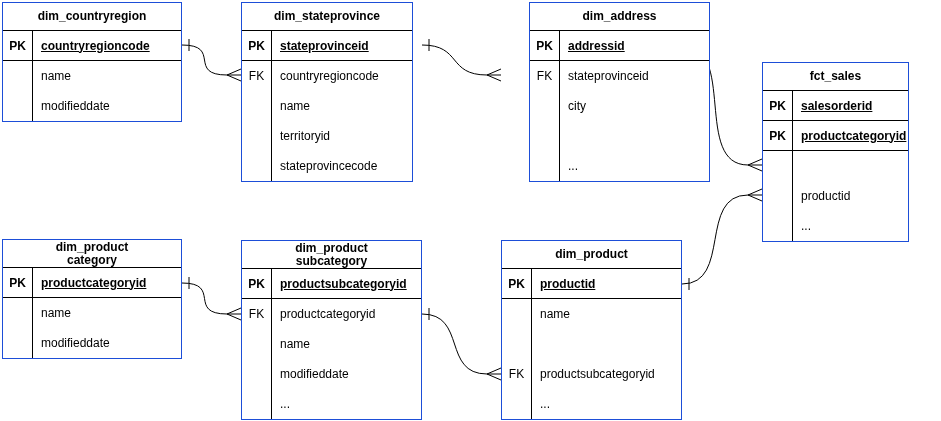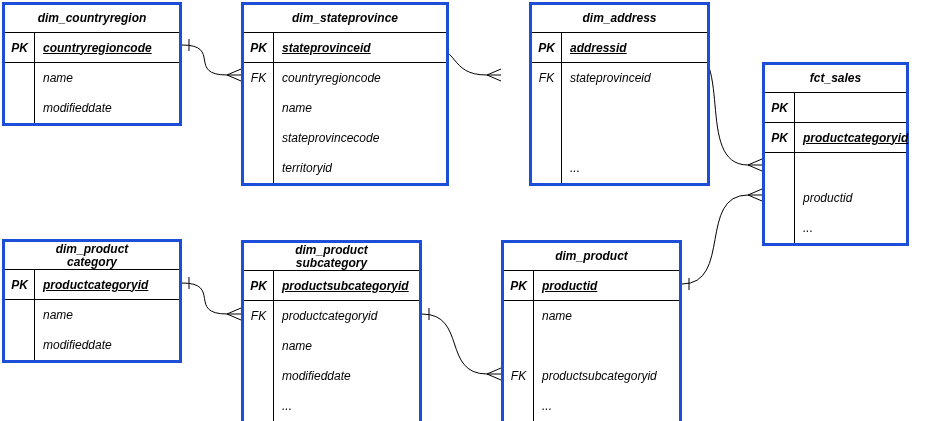--- a/index.html
+++ b/index.html
@@ -4,23 +4,22 @@
 <style>
   html,body{margin:0;padding:0;background:#ffffff;}
   .canvas{
     position:relative;width:941px;height:421px;background:#ffffff;
     font-family:"Liberation Sans","DejaVu Sans",sans-serif;
     font-size:12px;color:#000;overflow:hidden;
   }
   svg.connectors{position:absolute;left:0;top:0;}
   .edge{stroke:#000000;stroke-width:1;fill:none;}
   .entity{
-    position:absolute;background:#ffffff;border:3px solid #1d4ed8;
+    position:absolute;background:#ffffff;border:1px solid #1d4ed8;
     box-sizing:border-box;
-    font-style:italic;
   }
   .entity .title{
     height:28px;border-bottom:1px solid #000000;box-sizing:border-box;
     display:flex;flex-direction:column;align-items:center;justify-content:center;
     font-weight:bold;line-height:13px;text-align:center;
   }
   .erow{display:flex;height:30px;box-sizing:border-box;}
   .erow.pk{border-bottom:1px solid #000000;}
   .erow .key{
     width:30px;flex:0 0 30px;border-right:1px solid #000000;box-sizing:border-box;
@@ -88,74 +87,76 @@
       </div>
       <div class="erow">
         <div class="key"></div>
         <div class="field">name</div>
       </div>
       <div class="erow">
         <div class="key"></div>
         <div class="field">modifieddate</div>
       </div>
     </div>
-    <div class="entity" style="left: 241px; top: 2px; width: 208px;">
+    <div class="entity" style="left: 241px; top: 2px; width: 172px;">
       <div class="title">
         <span>dim_stateprovince</span>
       </div>
       <div class="erow pk">
         <div class="key">PK</div>
         <div class="field">stateprovinceid</div>
       </div>
       <div class="erow">
         <div class="key">FK</div>
         <div class="field">countryregioncode</div>
       </div>
       <div class="erow">
         <div class="key"></div>
         <div class="field">name</div>
       </div>
       <div class="erow">
         <div class="key"></div>
+        <div class="field">territoryid</div>
+      </div>
+      <div class="erow">
+        <div class="key"></div>
         <div class="field">stateprovincecode</div>
       </div>
-      <div class="erow">
-        <div class="key"></div>
-        <div class="field">territoryid</div>
-      </div>
     </div>
     <div class="entity" style="left: 529px; top: 2px; width: 181px;">
       <div class="title">
         <span>dim_address</span>
       </div>
       <div class="erow pk">
         <div class="key">PK</div>
         <div class="field">addressid</div>
       </div>
       <div class="erow">
         <div class="key">FK</div>
         <div class="field">stateprovinceid</div>
       </div>
       <div class="erow">
         <div class="key"></div>
+        <div class="field">city</div>
       </div>
       <div class="erow">
         <div class="key"></div>
       </div>
       <div class="erow">
         <div class="key"></div>
         <div class="field">...</div>
       </div>
     </div>
     <div class="entity" style="left: 762px; top: 62px; width: 147px;">
       <div class="title">
         <span>fct_sales</span>
       </div>
       <div class="erow pk">
         <div class="key">PK</div>
+        <div class="field">salesorderid</div>
       </div>
       <div class="erow pk">
         <div class="key">PK</div>
         <div class="field">productcategoryid</div>
       </div>
       <div class="erow">
         <div class="key"></div>
       </div>
       <div class="erow">
         <div class="key"></div>

